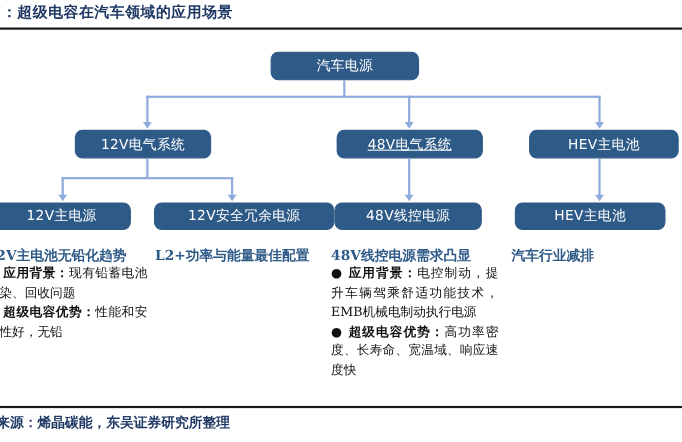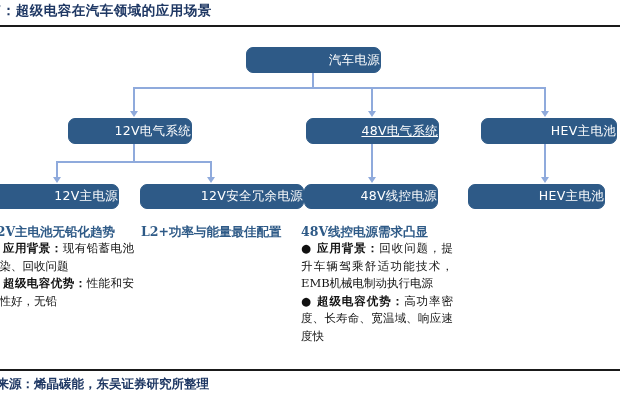--- a/index.html
+++ b/index.html
@@ -42,21 +42,21 @@
   
   .node{
     position:absolute;
     background:#2E5A87;
     border:1px solid #2E5A87;
     border-radius:7px;
     color:#ffffff;
     font-family:"DejaVu Sans","Liberation Sans",sans-serif;
     font-size:12.5px;
     font-weight:normal;
-    display:flex;align-items:center;justify-content:flex-end;
+    display:flex;align-items:center;justify-content:center;
     box-sizing:border-box;
     white-space:nowrap;
     letter-spacing:.3px;
   }
 
   
   .conn{position:absolute;background:#8FAADC;}
   .vline{width:2px;}
   .hline{height:2px;}
   .arrow{
@@ -163,27 +163,28 @@
   </div>
 
   <div class="col" style="left:141px;top:224px;width:152px;">
     <div class="col-head">L2+功率与能量最佳配置</div>
   </div>
 
   <div class="col" style="left:301px;top:224px;width:152px;">
     <div class="col-head">48V线控电源需求凸显</div>
     <div class="col-body">
       <p class="bullet-line">
-        <b>● 应用背景：</b><span>回收问题，提升车辆驾乘舒适功能技术，EMB机械电制动执行电源</span>
+        <b>● 应用背景：</b><span>电控制动，提升车辆驾乘舒适功能技术，EMB机械电制动执行电源</span>
       </p>
       <p class="bullet-line">
         <b>● 超级电容优势：</b><span>高功率密度、长寿命、宽温域、响应速度快</span>
       </p>
     </div>
   </div>
 
   <div class="col" style="left:465px;top:224px;width:155px;">
+    <div class="col-head">汽车行业减排</div>
   </div>
 
   <div class="rule-bot"></div>
   <div class="source">据来源：烯晶碳能，东吴证券研究所整理</div>
 
 </div>
 
 </body></html>

